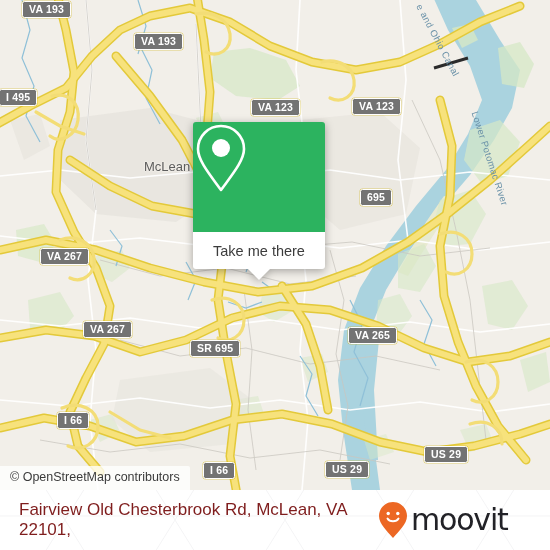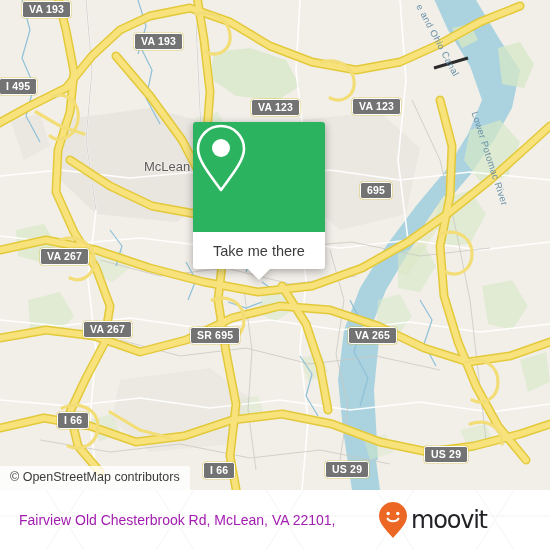--- a/index.html
+++ b/index.html
@@ -87,29 +87,29 @@
   .footer{
     position:absolute;left:0;top:490px;width:550px;height:60px;
     background:#ffffff;
     display:flex;align-items:center;
     overflow:hidden;
   }
   .footer-bg{position:absolute;left:0;top:0;opacity:.5;}
   .footer-text{
     position:relative;z-index:2;
     margin-left:19px;width:355px;
-    font-size:14px;line-height:20px;color:#a21caf;
+    font-size:17px;line-height:20px;color:#7f1d1d;
     font-family:"Liberation Sans",sans-serif;
   }
   .logo{
     position:relative;z-index:2;
     display:flex;align-items:center;gap:3px;margin-left:4px;
   }
   .logo-word{
-    font-size:24px;color:#222227;letter-spacing:-1.2px;
+    font-size:30px;color:#222227;letter-spacing:-1.2px;
     font-family:"DejaVu Sans",sans-serif;font-weight:400;
     line-height:30px;
   }
 </style>
 </head>
 <body>
 
 <div id="app">
 
   <div class="map">
@@ -240,27 +240,27 @@
       </g>
     </svg>
 
     <div class="place-label" style="left:144px;top:159px;">McLean</div>
 
     <div class="water-label" style="left:424px;top:2px;transform:rotate(62deg);transform-origin:left top;">e and Ohio Canal</div>
     <div class="water-label" style="left:480px;top:110px;transform:rotate(72deg);transform-origin:left top;">Lower Potomac River</div>
 
     <div class="shield" style="left:22px;top:1px;">VA 193</div>
     <div class="shield" style="left:134px;top:33px;">VA 193</div>
-    <div class="shield" style="left:-1px;top:78px;">I 495</div>
+    <div class="shield" style="left:-1px;top:89px;">I 495</div>
     <div class="shield" style="left:251px;top:99px;">VA 123</div>
     <div class="shield" style="left:352px;top:98px;">VA 123</div>
-    <div class="shield" style="left:360px;top:182px;">695</div>
+    <div class="shield" style="left:360px;top:189px;">695</div>
     <div class="shield" style="left:40px;top:248px;">VA 267</div>
     <div class="shield" style="left:83px;top:321px;">VA 267</div>
-    <div class="shield" style="left:190px;top:327px;">SR 695</div>
+    <div class="shield" style="left:190px;top:340px;">SR 695</div>
     <div class="shield" style="left:348px;top:327px;">VA 265</div>
     <div class="shield" style="left:57px;top:412px;">I 66</div>
     <div class="shield" style="left:203px;top:462px;">I 66</div>
     <div class="shield" style="left:325px;top:461px;">US 29</div>
     <div class="shield" style="left:424px;top:446px;">US 29</div>
 
     <div class="popup">
       <div class="popup-top">
         <svg width="56" height="72" viewBox="0 0 56 72">
           <path d="M28 4 C15.3 4 5 14.3 5 27 C5 39 18 54 28 68 C38 54 51 39 51 27 C51 14.3 40.7 4 28 4 Z" fill="none" stroke="#ffffff" stroke-width="2.6" stroke-linejoin="round"></path>

